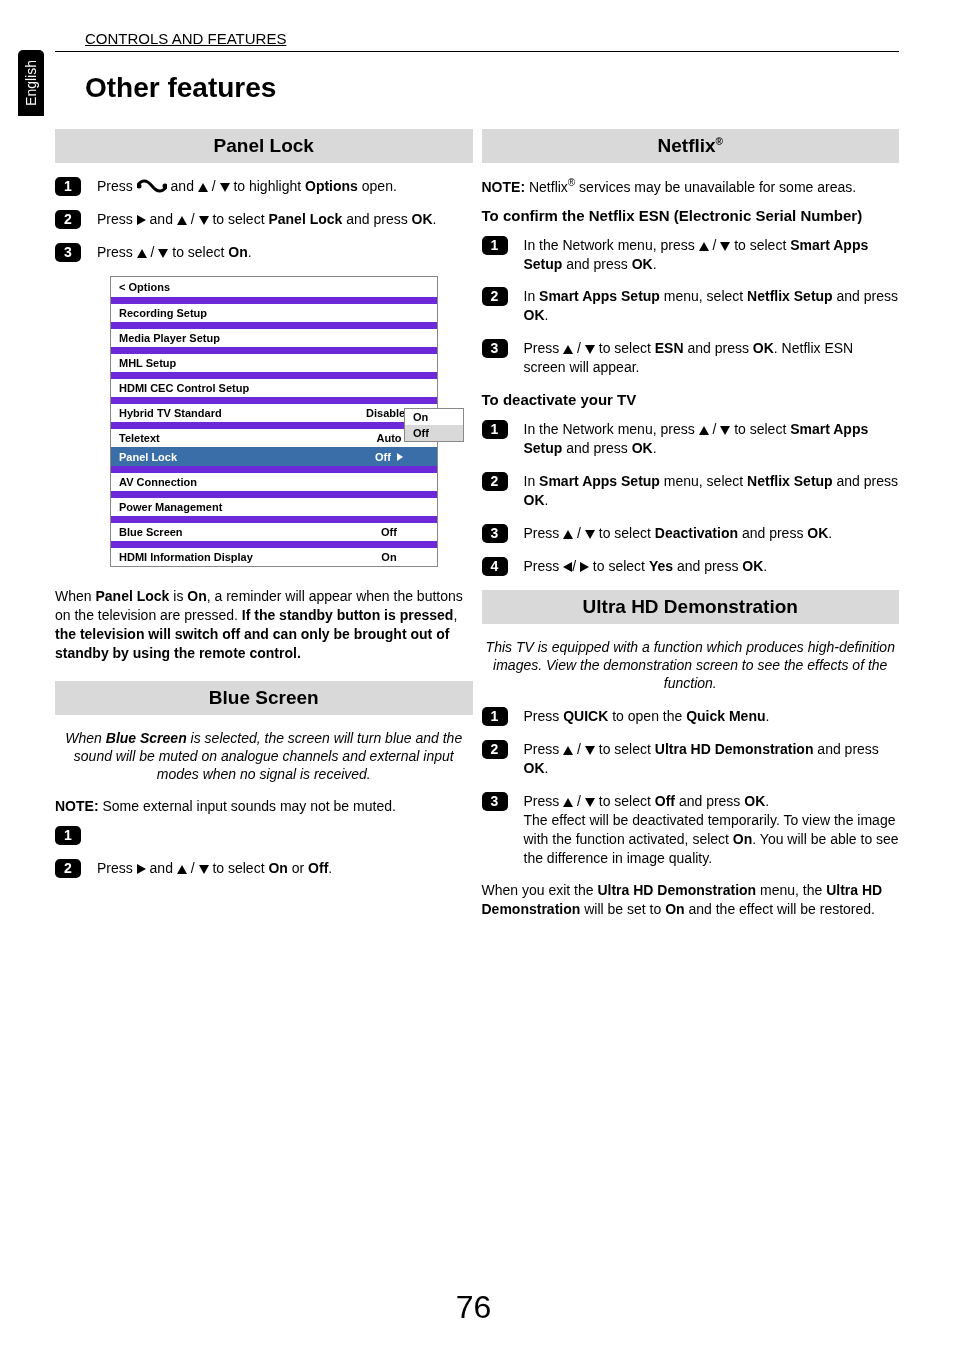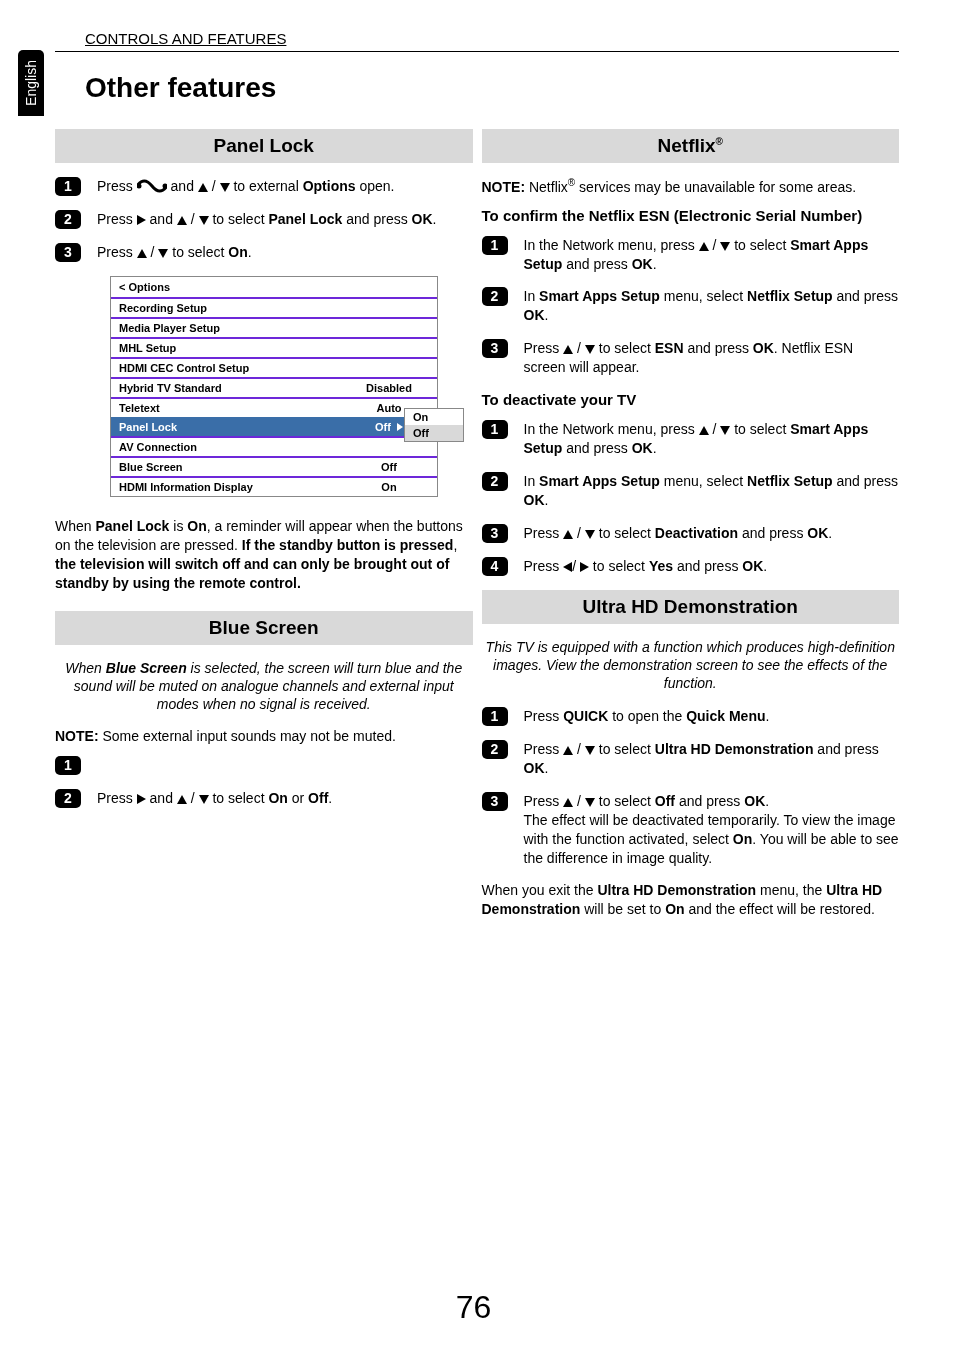--- a/index.html
+++ b/index.html
@@ -118,21 +118,21 @@
     font-size: 11px;
     position: relative;
   }
   .menu-header {
     padding: 4px 8px;
     font-weight: bold;
   }
   .menu-row {
     display: flex;
     padding: 3px 8px;
-    border-top: 2px solid #6d28d9;
+    border-top: 7px solid #6d28d9;
     font-weight: bold;
   }
   .menu-row .mlabel { flex: 1; }
   .menu-row .mval { width: 80px; text-align: center; }
   .menu-row.selected {
     background: #3a6ea8;
     color: #fff;
     border-top: 1px solid #3a6ea8;
   }
   .side-popup {
@@ -174,21 +174,21 @@
 
     <div class="step">
       <div class="badge">1</div>
       <div class="step-text">
         <span>Press </span>
         <svg width="30" height="14" viewBox="0 0 30 14">
             <path d="M0 7 Q7 -3 15 7 Q23 17 30 7" stroke="#000" stroke-width="3" fill="none"></path>
             <circle cx="2" cy="7" r="2.5" fill="#000"></circle>
             <circle cx="28" cy="7" r="2.5" fill="#000"></circle>
           </svg>
-        <span> and </span><span class="arrow-up"></span><span> / </span><span class="arrow-down"></span><span> to external </span><b>Options</b><span> open.</span>
+        <span> and </span><span class="arrow-up"></span><span> / </span><span class="arrow-down"></span><span> to highlight </span><b>Options</b><span> open.</span>
       </div>
     </div>
 
     <div class="step">
       <div class="badge">2</div>
       <div class="step-text">
         <span>Press </span><span class="arrow-right"></span><span> and </span><span class="arrow-up"></span><span> / </span><span class="arrow-down"></span><span> to select </span><b>Panel Lock</b><span> and press </span><b>OK</b><span>.</span>
       </div>
     </div>
 
@@ -225,20 +225,24 @@
         <div class="menu-row">
             <span class="mlabel">Teletext</span>
             <span class="mval">Auto</span>
           </div>
         <div class="menu-row selected">
             <span class="mlabel">Panel Lock</span>
             <span class="mval"><span>Off</span> &nbsp;<span class="small-arrow-right"></span></span>
           </div>
         <div class="menu-row">
             <span class="mlabel">AV Connection</span>
+            <span class="mval"></span>
+          </div>
+        <div class="menu-row">
+            <span class="mlabel">Power Management</span>
             <span class="mval"></span>
           </div>
         <div class="menu-row">
             <span class="mlabel">Blue Screen</span>
             <span class="mval">Off</span>
           </div>
         <div class="menu-row">
             <span class="mlabel">HDMI Information Display</span>
             <span class="mval">On</span>
           </div>

